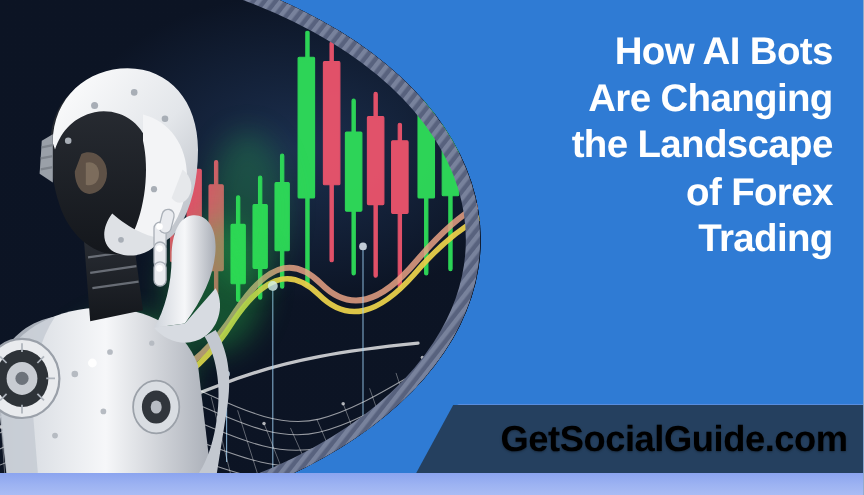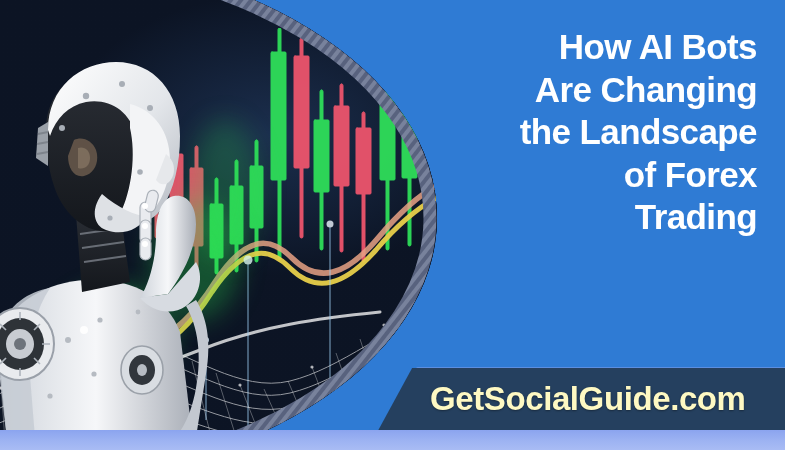--- a/index.html
+++ b/index.html
@@ -83,22 +83,22 @@
   }
   .bar-highlight{
     position:absolute;
     left:0;right:0;bottom:80px;
     height:3px;
     background:#5b8ee0;
     clip-path: polygon(53.2% 0%, 100% 0%, 100% 100%, 52.5% 100%);
   }
   .site{
     position:absolute;
-    left:430px;bottom:32px;
-    color:#fef9c3;
+    left:455px;bottom:32px;
+    color:#000000;
     font-size:33px;
     font-weight:700;
     letter-spacing:-0.4px;
     text-shadow:0 1px 2px rgba(0,0,0,.35);
   }
 
   
   .bottom-strip{
     position:absolute;left:0;right:0;bottom:0;height:20px;
     background:linear-gradient(180deg,#8ba4ef 0%,#9db3f2 55%,#a9bcf4 100%);

